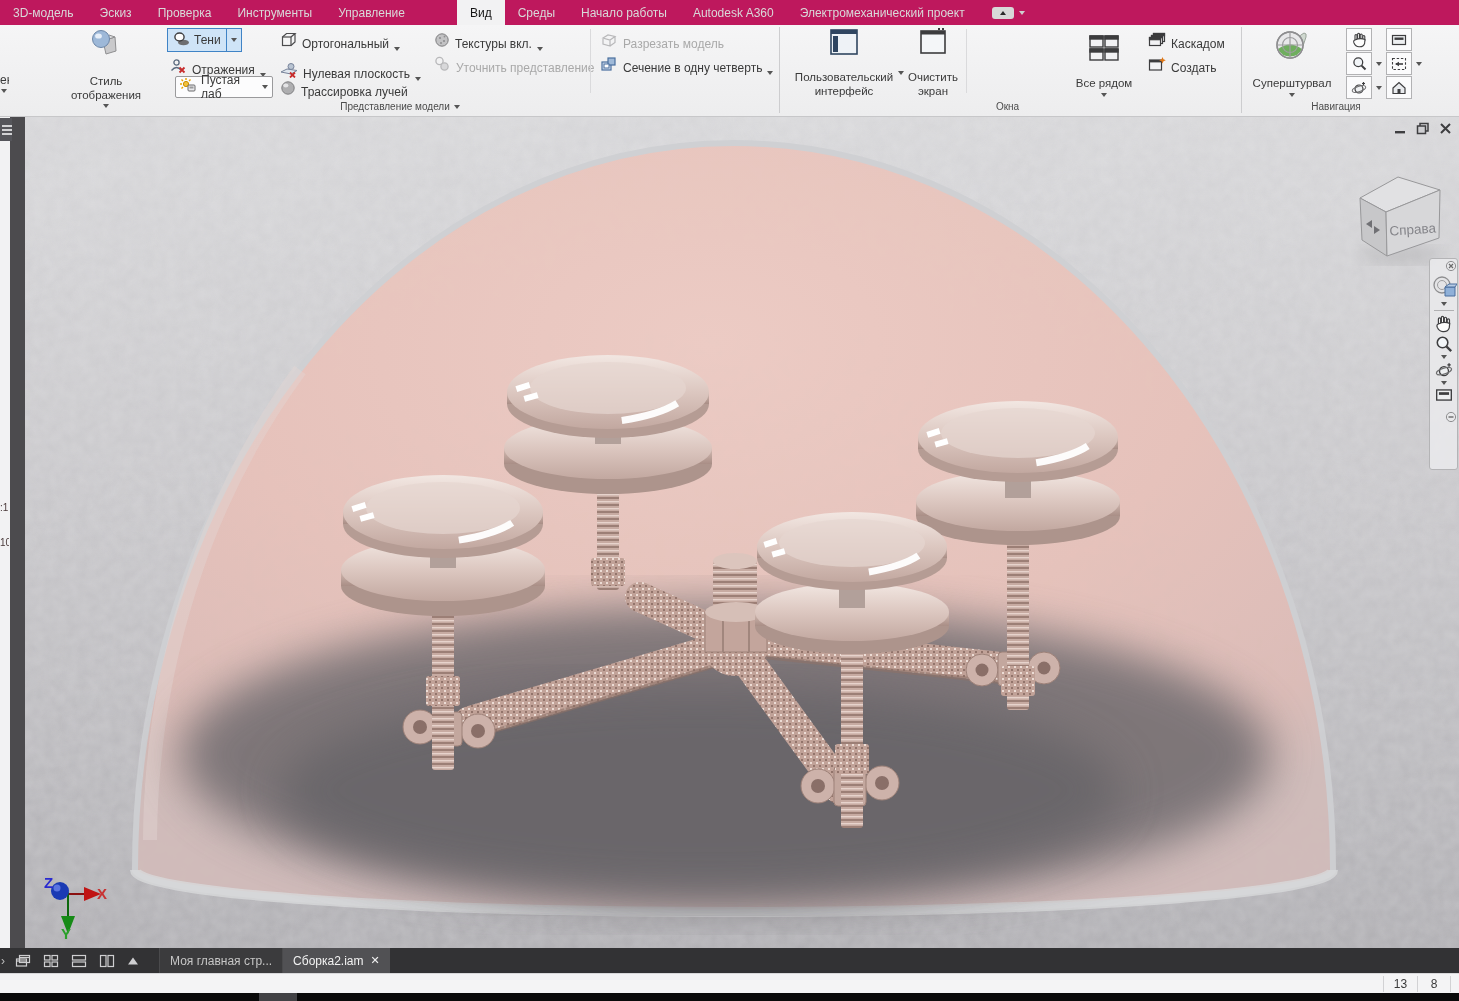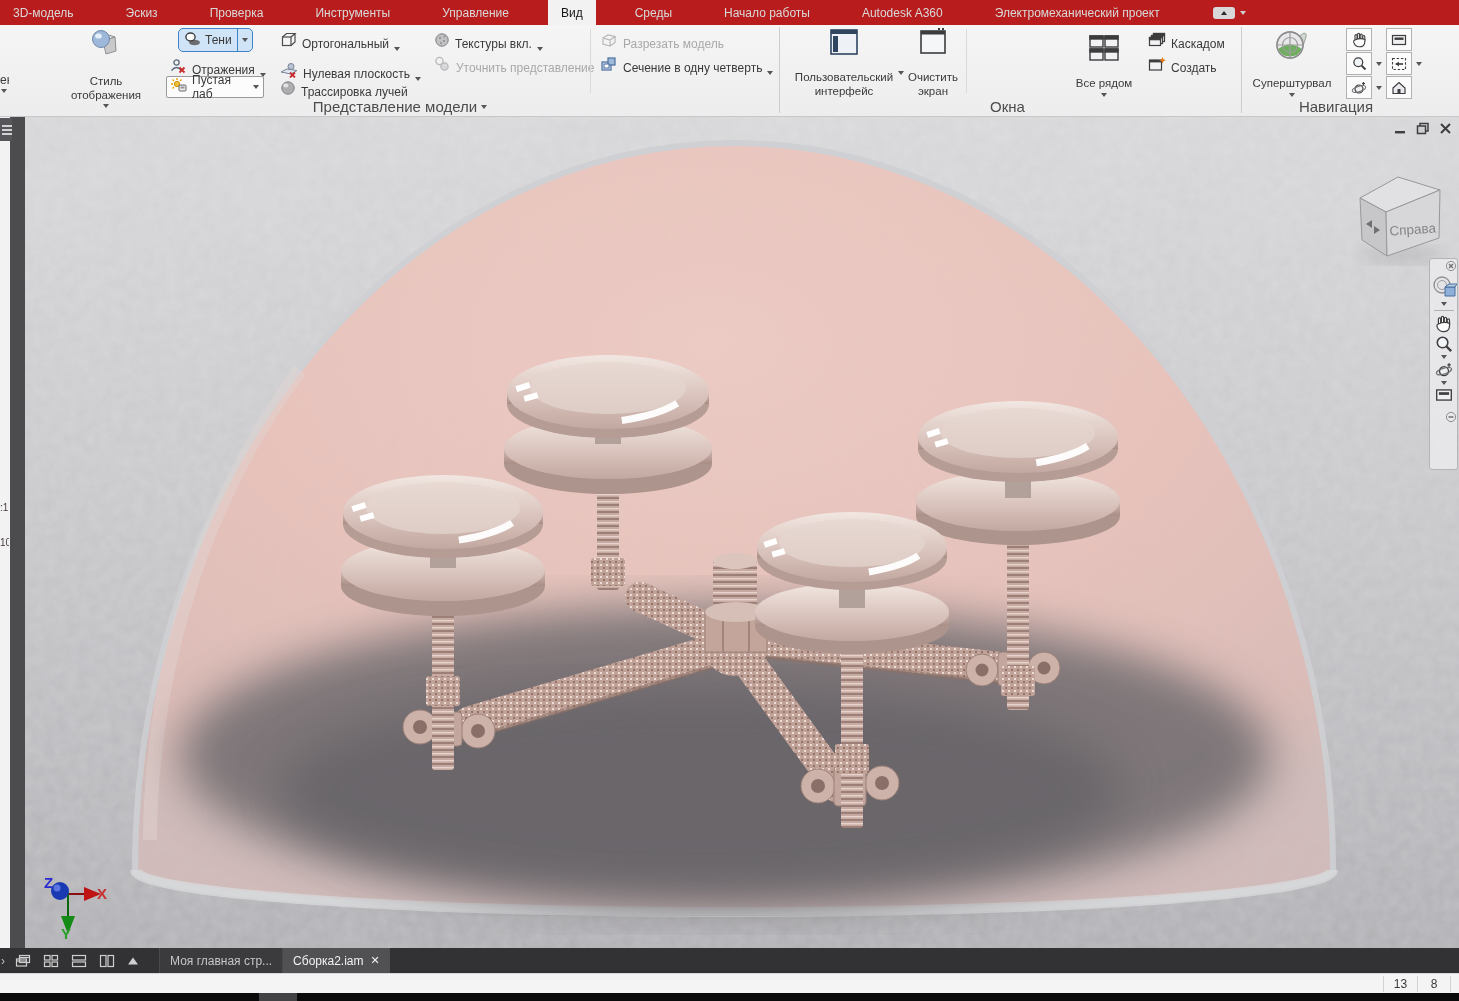--- a/index.html
+++ b/index.html
@@ -1,50 +1,50 @@
 <!DOCTYPE html>
 <html><head>
 <meta charset="utf-8">
 <style>
   html,body{margin:0;padding:0;background:#000;}
   #app{position:relative;width:1459px;height:1001px;overflow:hidden;
        font-family:"Liberation Sans",sans-serif;background:#f2f2f3;}
 
   
-  #menubar{position:absolute;left:0;top:0;width:1459px;height:25px;background:#b91c1c;
-           display:flex;align-items:stretch;font-size:12px;color:#d9d9d9;gap:26px;}
+  #menubar{position:absolute;left:0;top:0;width:1459px;height:25px;background:#be185d;
+           display:flex;align-items:stretch;font-size:12px;color:#d9d9d9;}
   .mtab{padding:0 13px;display:flex;align-items:center;white-space:nowrap;cursor:default;}
-  .mtab.active{background:#f2f2f3;color:#141414;}
+  .mtab.active{background:#f2f2f3;color:#141414;margin-left:39px;}
   #ribbon-collapse{margin-left:14px;display:flex;align-items:center;gap:5px;}
   #ribbon-collapse .pill{width:22px;height:12px;background:#d8d8d8;border-radius:3px;
            display:flex;align-items:center;justify-content:center;}
   .caret{display:inline-block;width:0;height:0;border-left:3.5px solid transparent;
          border-right:3.5px solid transparent;border-top:4px solid #555;}
   .caret.lt{border-top-color:#cfcfcf;}
   .caret.dk{border-top-color:#2a2a2a;}
 
   
   #ribbon{position:absolute;left:0;top:25px;width:1459px;height:91px;
           background:linear-gradient(#f5f5f6,#ededee);border-bottom:1px solid #c7c7c9;
           font-size:12px;color:#3a3a3a;}
   .rowbtn{position:absolute;height:21px;display:flex;align-items:flex-end;gap:5px;white-space:nowrap;cursor:default;}
   .rowbtn.disabled{color:#a9a9a9;}
   .bigbtn{position:absolute;top:2px;height:70px;display:flex;flex-direction:column;align-items:center;
           text-align:center;font-size:11.5px;line-height:1.18;color:#3a3a3a;cursor:default;}
   .bigbtn .bicon{height:36px;display:flex;align-items:flex-end;justify-content:center;}
   .bigbtn .blabel{margin-top:14px;}
-  .panel-label{position:absolute;top:74px;height:15px;font-size:15px;color:#4c4c4c;
+  .panel-label{position:absolute;top:74px;height:15px;font-size:10px;color:#4c4c4c;
           display:flex;align-items:center;justify-content:center;gap:4px;}
   .vsep{position:absolute;top:4px;height:64px;width:1px;background:#dadadc;}
   .psep{position:absolute;top:2px;height:86px;width:1px;background:#cdcdcf;}
-  .selbtn{display:flex;align-items:center;height:22px;border:1px solid #3f83c6;background:#cfe4f7;border-radius:5px;margin-left:11px;}
+  .selbtn{display:flex;align-items:center;height:22px;border:1px solid #3f83c6;background:#cfe4f7;border-radius:0;}
   .selbtn .seg{display:flex;align-items:center;gap:4px;padding:0 5px;height:100%;}
   .selbtn .dd{border-left:1px solid #3f83c6;padding:0 4px;height:100%;display:flex;align-items:center;}
   .combo{display:flex;align-items:center;height:20px;border:1px solid #9a9a9c;background:#fcfcfd;
-         border-radius:2px;padding:0 4px;gap:5px;}
+         border-radius:2px;padding:0 4px;gap:5px;margin-left:9px;}
   .clipped{overflow:hidden;position:absolute;}
 
   
   #viewport{position:absolute;left:25px;top:117px;width:1434px;height:831px;background:#cfcfd2;}
   #leftrail-white{position:absolute;left:0;top:117px;width:10px;height:831px;background:#f2f2f3;overflow:hidden;}
   #leftrail-dark{position:absolute;left:10px;top:117px;width:15px;height:831px;background:#4c4b4e;}
   #browser-burger{position:absolute;left:0;top:118px;width:10px;height:23px;background:#55555a;
       display:flex;flex-direction:column;justify-content:center;gap:2px;padding-left:2px;overflow:hidden;}
   #browser-burger i{display:block;width:12px;height:2px;background:#d2d2d4;}
   .frag{position:absolute;left:0;width:9px;overflow:hidden;font-size:10px;color:#4a3a3a;white-space:nowrap;}

